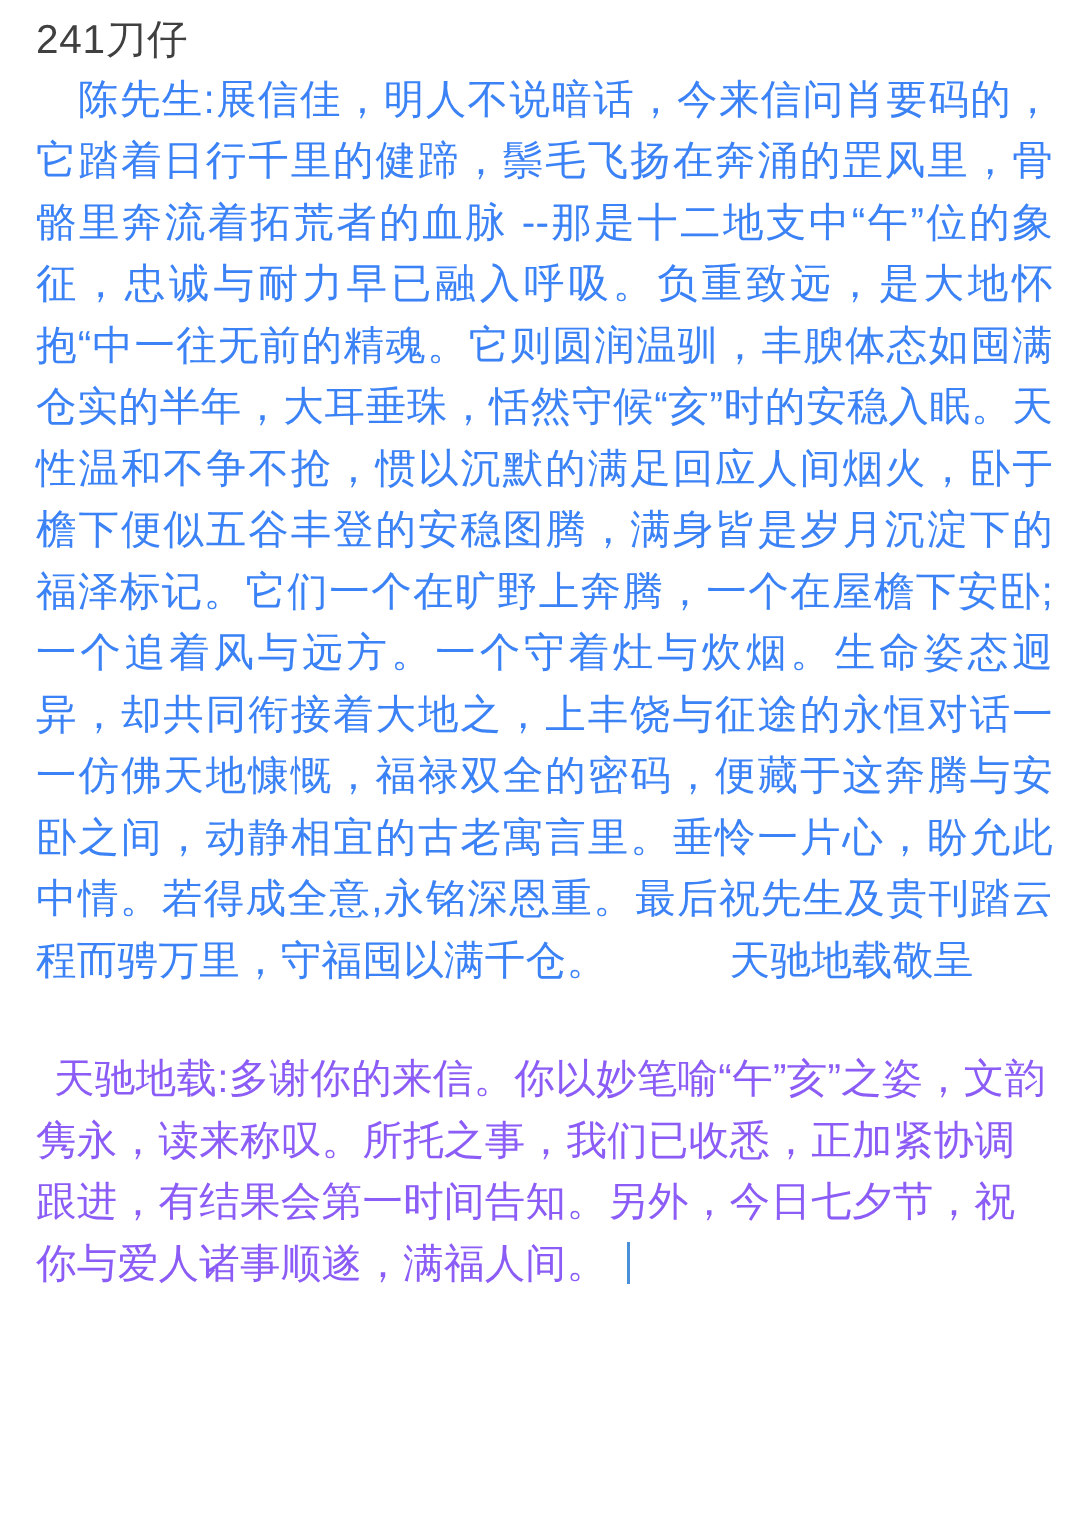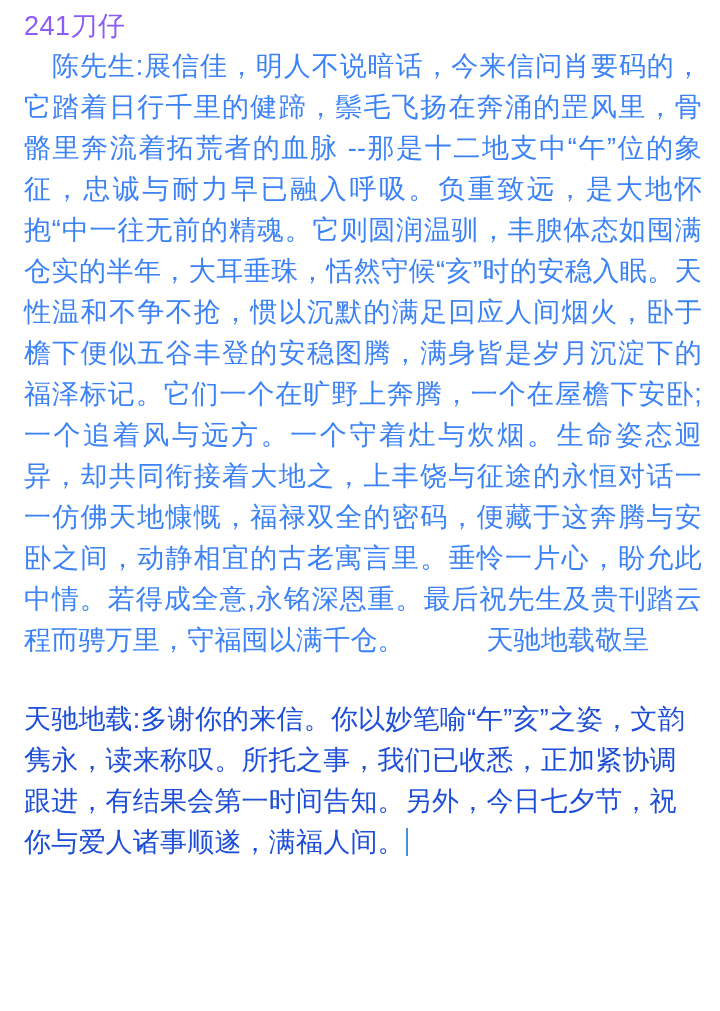--- a/index.html
+++ b/index.html
@@ -21,43 +21,43 @@
     background: #ffffff;
     box-sizing: border-box;
     padding: 8px 18px 0 24px;
   }
   .doc-title {
     font-size: 27px;
     line-height: 36px;
     font-weight: 400;
     letter-spacing: 0.5px;
     margin: 0 0 2px 0;
-    color: #8b5cf6;
+    color: #404040;
   }
   .letter-body {
     font-size: 27px;
     line-height: 41px;
     text-align: justify;
     text-justify: inter-ideograph;
     letter-spacing: 0.2px;
     margin: 0;
     color: #3b82f6;
     white-space: pre-wrap;
   }
   .spacer {
     height: 38px;
   }
   .reply-body {
     font-size: 27px;
     line-height: 41px;
     text-align: justify;
     text-justify: inter-ideograph;
     letter-spacing: 0.2px;
-    margin: 0;
-    color: #1d4ed8;
+    margin: 12px;
+    color: #8b5cf6;
     white-space: pre-wrap;
     display: inline;
   }
   .reply-wrap {
     position: relative;
   }
   .caret {
     display: inline-block;
     width: 2px;
     height: 28px;

